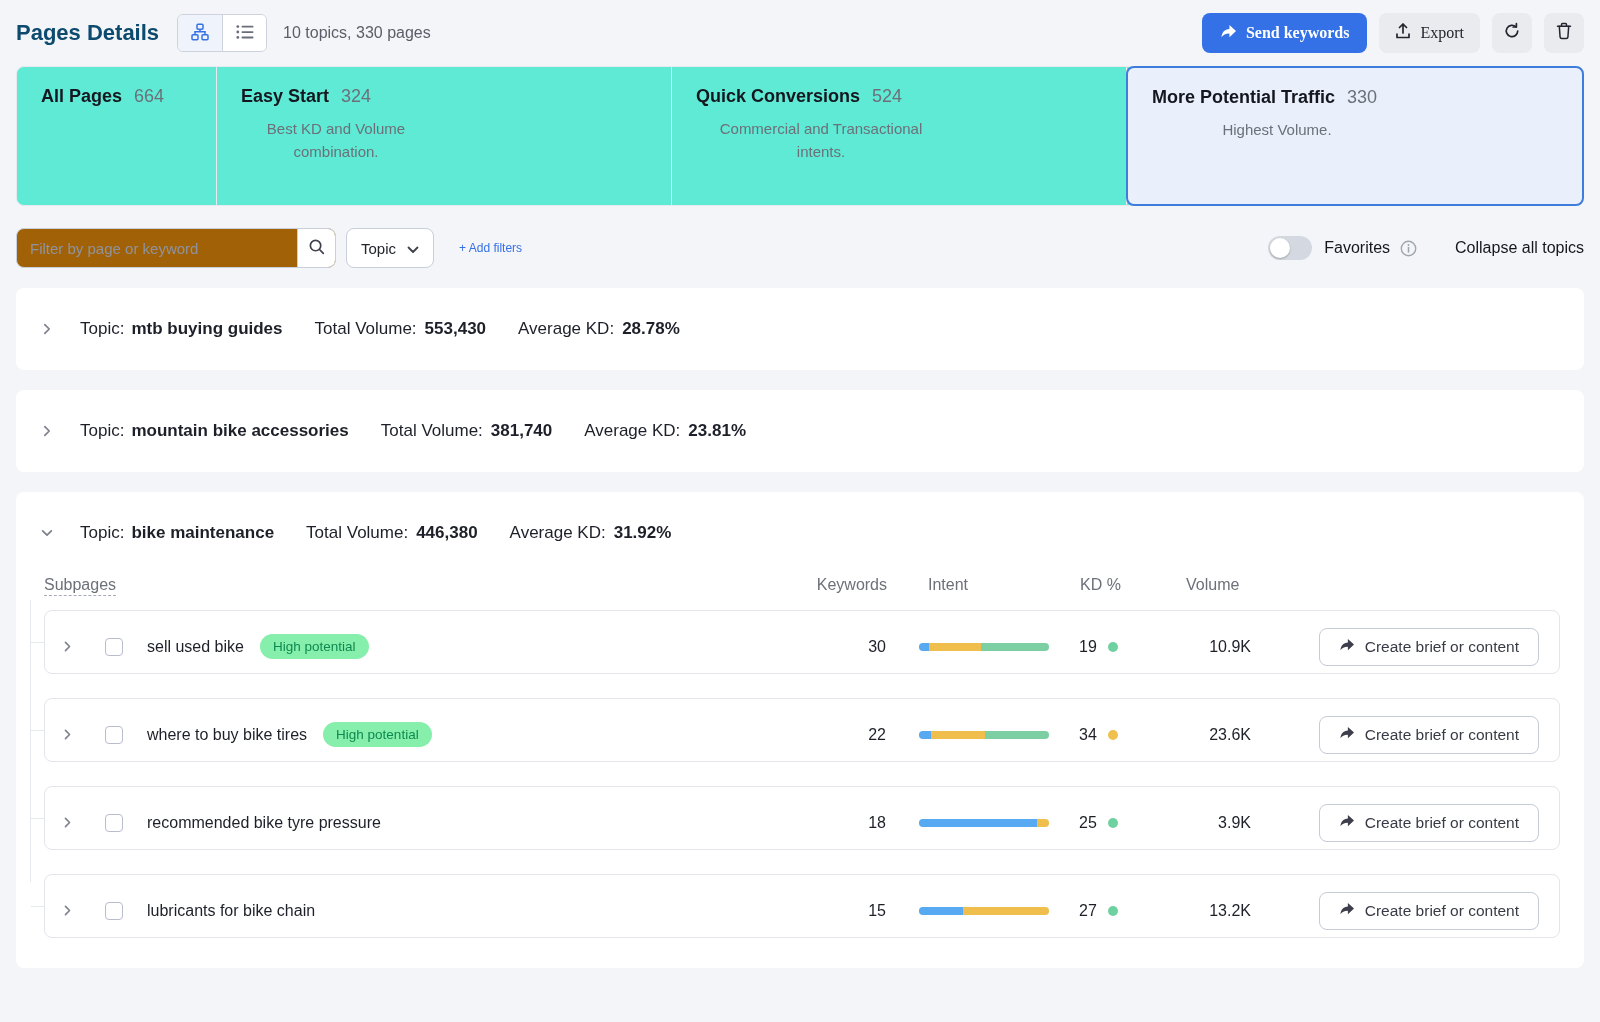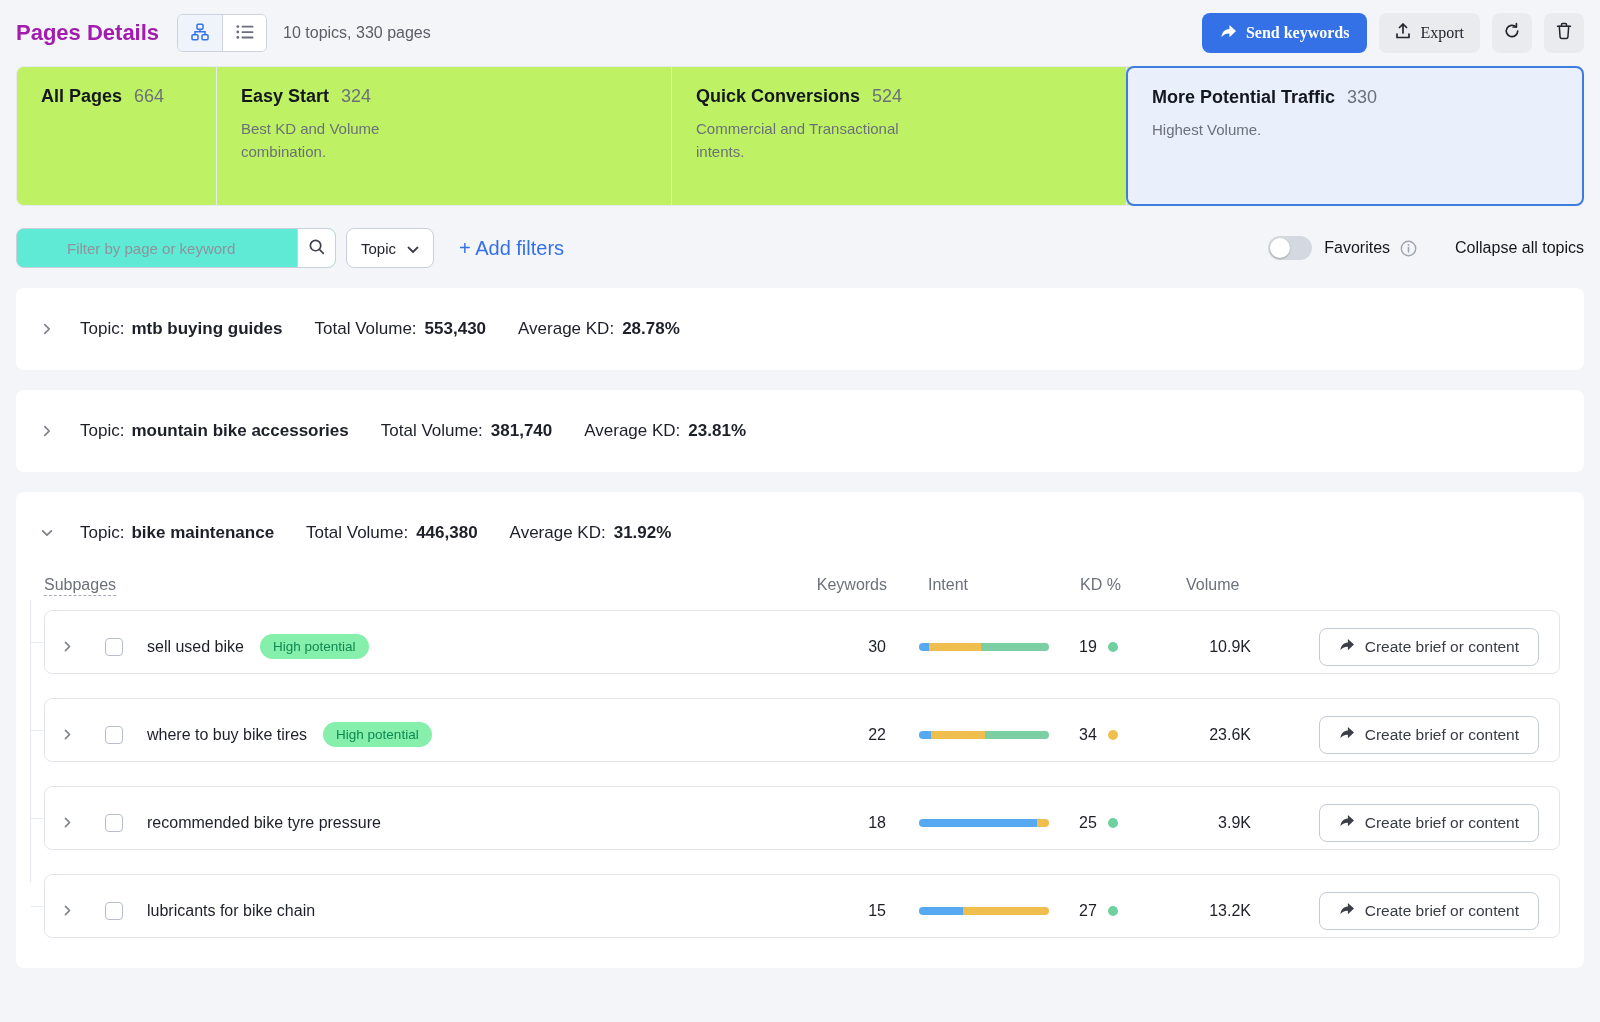--- a/index.html
+++ b/index.html
@@ -7,52 +7,52 @@
   body {
     background:#f4f5f8;
     font-family:"Liberation Sans", sans-serif;
     color:#1e2029;
     overflow:hidden;
   }
   .page { padding:0 16px; }
 
   
   .topbar { display:flex; align-items:center; height:66px; }
-  .title { font-size:22px; font-weight:700; color:#a21caf; }
+  .title { font-size:22px; font-weight:700; color:#0c4a6e; }
   .seg-control { display:flex; margin-left:18px; border:1px solid #cdd2dd; border-radius:6px; overflow:hidden; background:#fff; }
   .seg { width:44px; height:36px; display:flex; align-items:center; justify-content:center; background:#fff; border:none; cursor:pointer; }
   .seg + .seg { border-left:1px solid #cdd2dd; }
   .seg.active { background:#eef3fc; }
   .summary { margin-left:16px; font-size:16px; color:#5b5e68; }
   .topbar-right { margin-left:auto; display:flex; gap:12px; align-items:center;font-family:Liberation Serif, serif; }
   .btn { height:40px; border-radius:8px; display:inline-flex; align-items:center; gap:9px; font-size:16px; cursor:pointer; border:none; font-family:inherit; }
   .btn-primary { background:#3571e6; color:#fff; padding:0 18px; font-weight:700; }
   .btn-gray { background:#e9ebef; color:#23252e; padding:0 16px; }
   .btn-icononly { width:40px; padding:0; justify-content:center; }
 
   
-  .tabs { display:flex; background:#bef264; border:1px solid #e7e9ef; border-radius:8px; position:relative; min-height:140px; }
+  .tabs { display:flex; background:#5eead4; border:1px solid #e7e9ef; border-radius:8px; position:relative; min-height:140px;text-align:center; }
   .tab { padding:19px 24px 20px; border-right:1px solid #e7e9ef; cursor:pointer; }
   .tab:last-child { border-right:none; }
   .tab-first { flex:0 0 200px; }
   .tab-grow { flex:1 1 0; }
   .tab-top { display:flex; align-items:center; gap:9px; font-size:18px; }
   .tab-label { font-weight:700; color:#15171f; white-space:nowrap; }
   .tab-count { color:#6c7079; margin-left:3px; }
   .tab-desc { margin-top:10px; font-size:15px; line-height:1.55; color:#6c7079; max-width:250px; }
   .tab.selected { background:#e9f0fc; border:2px solid #3f7ddc; border-radius:8px; margin:-1px; }
 
   
   .filter-bar { display:flex; align-items:center; margin:22px 0 20px; }
-  .search-box { display:flex; height:40px; background:#5eead4; border:1px solid #c9cfdb; border-radius:8px; overflow:hidden; width:320px;padding-left:37px; }
+  .search-box { display:flex; height:40px; background:#a16207; border:1px solid #c9cfdb; border-radius:8px; overflow:hidden; width:320px; }
   .search-box input { border:none; outline:none; flex:1; padding:0 13px; font-family:inherit; font-size:15px; color:#23252e; background:transparent; }
   .search-box input::placeholder { color:#8f939e; }
   .search-btn { width:38px; border:none; border-left:1px solid #c9cfdb; background:#fff; display:flex; align-items:center; justify-content:center; cursor:pointer; }
   .dropdown { margin-left:10px; height:40px; background:#fff; border:1px solid #c9cfdb; border-radius:8px; padding:0 14px; display:flex; align-items:center; gap:11px; font-size:15px; cursor:pointer; font-family:inherit; color:#23252e; }
-  .add-filters { margin-left:25px; color:#3571e6; font-size:20px; font-weight:500; cursor:pointer; }
+  .add-filters { margin-left:25px; color:#3571e6; font-size:12px; font-weight:500; cursor:pointer; }
   .filter-right { margin-left:auto; display:flex; align-items:center; }
   .toggle { width:44px; height:24px; border-radius:12px; background:#d3d8e1; position:relative; cursor:pointer; display:inline-block; }
   .toggle .knob { position:absolute; left:2px; top:2px; width:20px; height:20px; border-radius:50%; background:#fff; box-shadow:0 1px 2px rgba(0,0,0,.25); }
   .fav-label { margin-left:12px; font-size:16px; color:#15171f; }
   .info-wrap { margin-left:10px; display:inline-flex; cursor:pointer; }
   .collapse-link { margin-left:38px; font-size:16px; color:#15171f; font-weight:500; cursor:pointer; }
 
   
   .topic-card { background:#fff; border-radius:8px; margin-bottom:20px; }
   .topic-row { display:flex; align-items:center; height:82px; padding:0 24px; cursor:pointer; font-size:17px; color:#1e2029; }

